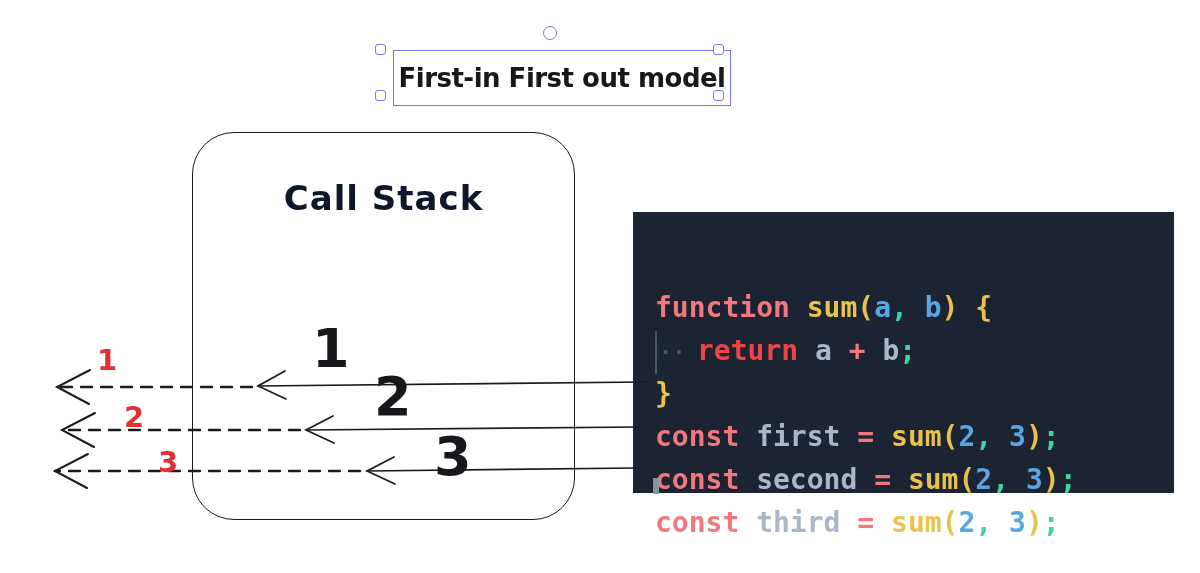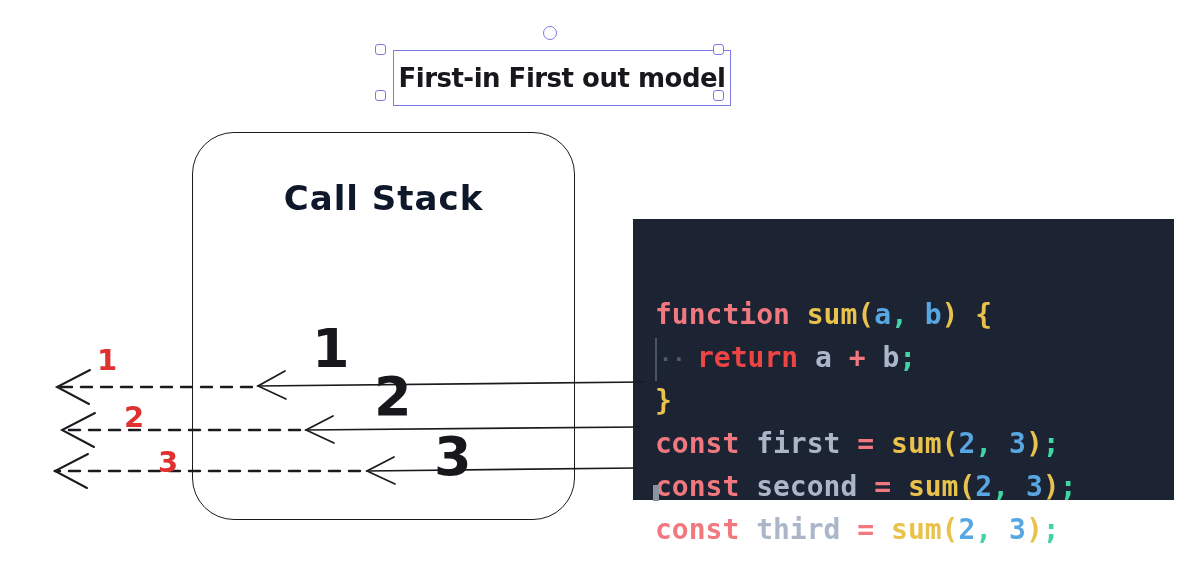--- a/index.html
+++ b/index.html
@@ -18,21 +18,21 @@
   .rot{position:absolute;left:543px;top:26px;width:14px;height:14px;background:#ffffff;
        border:1.5px solid #7a7ae8;border-radius:50%;box-sizing:border-box;z-index:9;}
 
   
   .stack-box{position:absolute;left:192px;top:132px;width:383px;height:388px;
              border:1.8px solid #1b1b1f;border-radius:42px;box-sizing:border-box;z-index:1;}
   .stack-label{position:absolute;left:0;top:33px;width:100%;text-align:center;
                font-size:34px;font-weight:600;letter-spacing:1px;color:#0f172a;margin-top:12px;}
 
   
-  .code-block{position:absolute;left:633px;top:219px;width:541px;height:281px;
+  .code-block{position:absolute;left:633px;top:212px;width:541px;height:281px;
               background:#1c2434;z-index:2;box-sizing:border-box;
               padding:8px 0 8px 22px;
               font-family:"DejaVu Sans Mono", monospace;font-size:28px;font-weight:bold;
               white-space:pre;}
   .code-line{height:43px;line-height:43px;}
   .tk-kw{color:#f1787f;}      
   .tk-fn{color:#e9c24b;}      
   .tk-pr{color:#58a7e2;}      
   .tk-pu{color:#40d6a4;}      
   .tk-rw{color:#ef4444;}      

